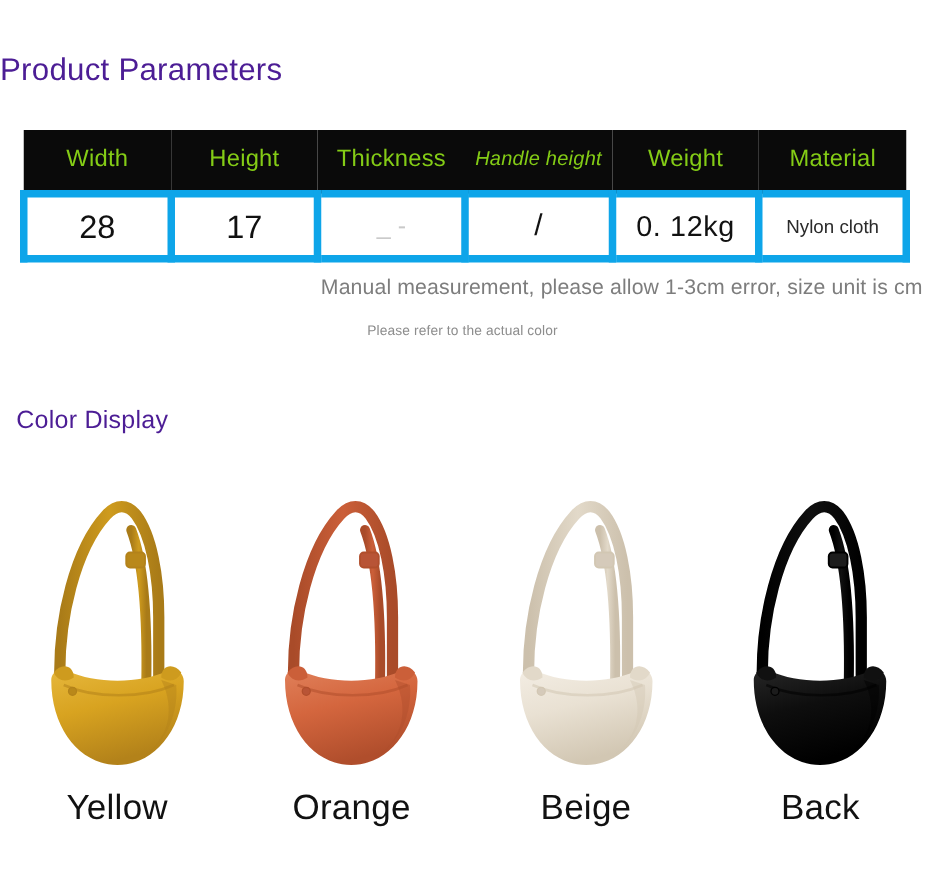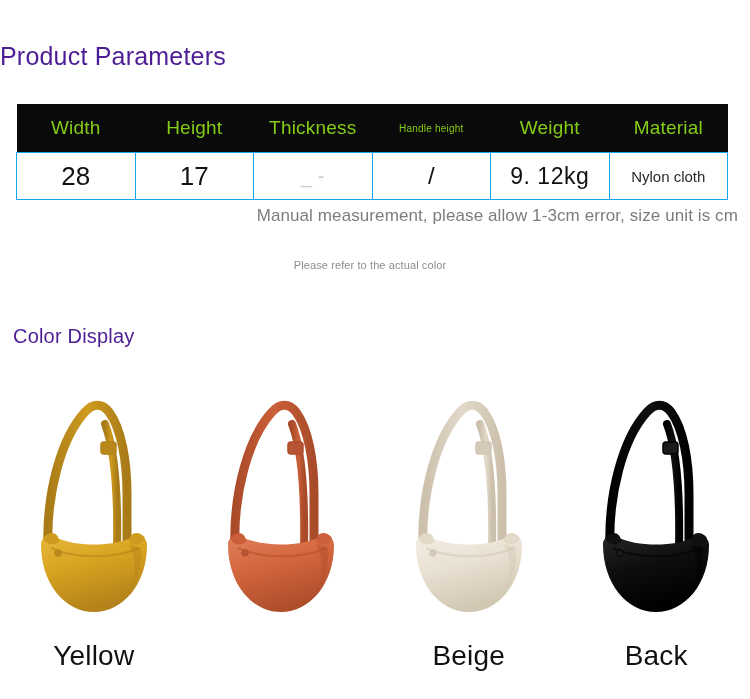--- a/index.html
+++ b/index.html
@@ -53,28 +53,29 @@
     color: #84cc16;
     font-weight: 400;
     height: 48px;
     padding: 0;
     text-align: center;
     vertical-align: middle;
     font-size: 19px;
     letter-spacing: 0.2px;
   }
   .param-table th.small-head {
-    font-size: 10px;
+    font-size: 16px;
+    font-style: italic;
   }
   .param-table td {
     height: 46px;
     padding: 0;
     text-align: center;
     vertical-align: middle;
-    border: 1px solid #0ea5e9;
+    border: 6px solid #0ea5e9;
     background: #ffffff;
     color: #111111;
     font-size: 26px;
     font-weight: 400;
   }
   .param-table td.val-weight {
     font-size: 23px;
     letter-spacing: 0.5px;
   }
   .param-table td.val-material {
@@ -86,21 +87,21 @@
     font-size: 20px;
     color: #c9c9c9;
   }
   .param-table td.val-slash {
     font-size: 24px;
   }
 
   
   #measure-note {
     position: absolute;
-    top: 206px;
+    top: 220px;
     left: 0;
     width: 738px;
     text-align: right;
     font-size: 17px;
     color: #7d7d7d;
     letter-spacing: 0.1px;
   }
   #color-note {
     position: absolute;
     top: 259px;
@@ -131,21 +132,21 @@
     width: 186px;
     height: 232px;
     position: relative;
   }
   .bag-figure svg {
     display: block;
     width: 186px;
     height: 232px;
   }
   .color-label {
-    margin-top: 12px;
+    margin-top: 2px;
     font-size: 28px;
     color: #111111;
     font-weight: 400;
     letter-spacing: 0.2px;
     text-align: right;
     line-height: 1;
   }
 </style>
 </head>
 <body>
@@ -162,21 +163,21 @@
       <th>Weight</th>
       <th>Material</th>
     </tr>
   </thead>
   <tbody>
     <tr>
       <td>28</td>
       <td>17</td>
       <td class="val-faint">_ -</td>
       <td class="val-slash">/</td>
-      <td class="val-weight">9. 12kg</td>
+      <td class="val-weight">0. 12kg</td>
       <td class="val-material">Nylon cloth</td>
     </tr>
   </tbody>
 </table>
 
 <div id="measure-note">Manual measurement, please allow 1-3cm error, size unit is cm</div>
 
 <div id="color-note">Please refer to the actual color</div>
 
 <div class="section-title" id="color-display-title">Color Display</div>
@@ -247,20 +248,21 @@
     <path d="M128,146 C140,170 134,196 110,209 C128,200 142,178 140,150 Z" fill="#B04E2C" opacity="0.45"></path>
 
     <path d="M50,150 C74,161 114,161 138,150" fill="none" stroke="#B04E2C" stroke-width="2" opacity="0.55"></path>
 
     <circle cx="57" cy="155" r="3.2" fill="#B85436" stroke="#B04E2C" stroke-width="1"></circle>
 
     <path d="M42,140 C48,132 58,134 58,144 C52,148 45,147 42,140 Z" fill="#CB5F39"></path>
     <path d="M144,140 C138,132 128,134 128,144 C134,148 141,147 144,140 Z" fill="#CB5F39"></path>
   </svg>
       </div>
+      <div class="color-label">Orange</div>
     </div>
     <div class="color-item">
       <div class="bag-figure">
   <svg viewBox="0 0 186 232" xmlns="http://www.w3.org/2000/svg">
     <defs>
       <linearGradient id="body-g2" x1="0" y1="0" x2="0.35" y2="1">
         <stop offset="0%" stop-color="#F3EDE3"></stop>
         <stop offset="45%" stop-color="#E9E1D3"></stop>
         <stop offset="100%" stop-color="#D2C7B3"></stop>
       </linearGradient>

